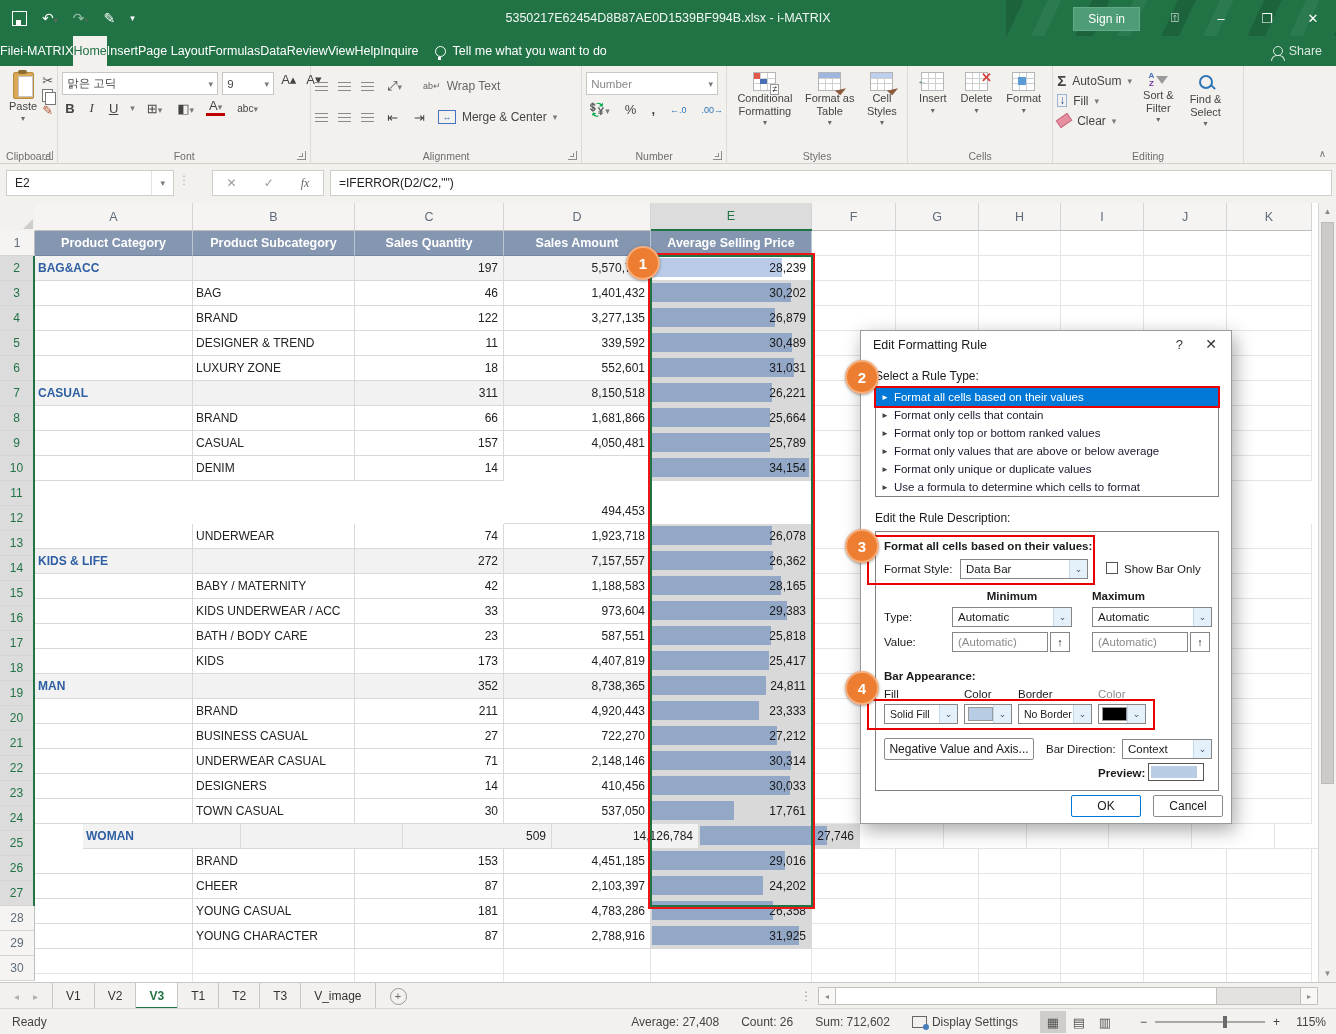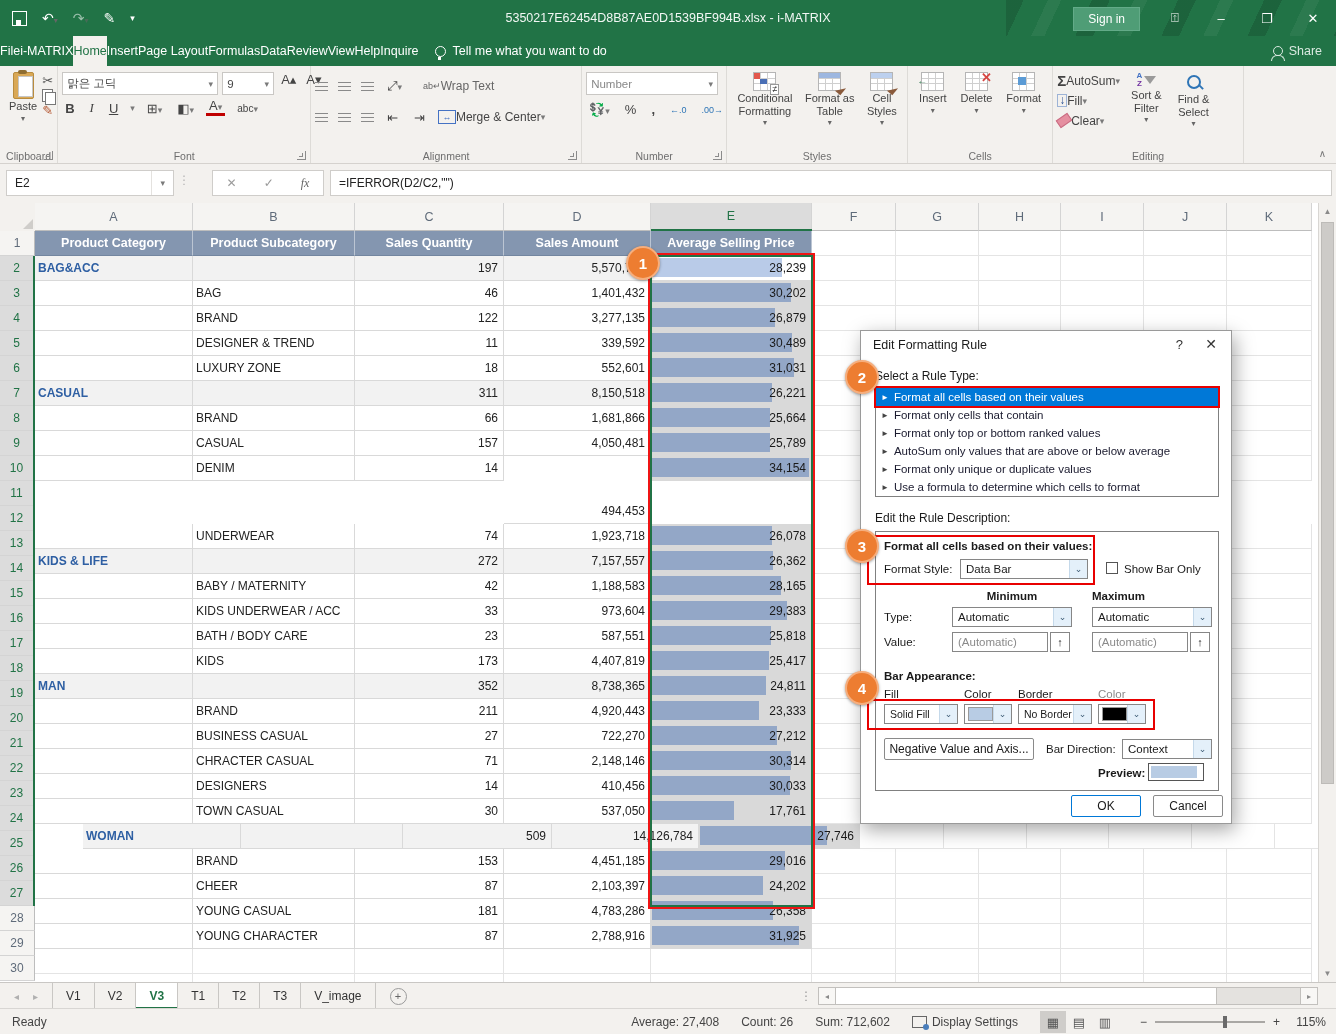--- a/index.html
+++ b/index.html
@@ -34,21 +34,21 @@
 
   
   .ribbon{position:absolute;left:0;top:66px;width:1336px;height:97px;background:#f3f1ee;border-bottom:1px solid #d5d2ce;display:flex;z-index:5}
   .rgroup{position:relative;border-right:1px solid #dddbd7;padding:3px 4px 15px;display:flex;align-items:flex-start}
   .rlabel{position:absolute;bottom:1px;left:0;right:0;text-align:center;font-size:10.5px;color:#6e6e6e}
   .launcher{position:absolute;right:4px;bottom:3px;width:8px;height:8px;border-right:1px solid #8b8b8b;border-bottom:1px solid #8b8b8b}
   .launcher::after{content:"";position:absolute;right:2px;bottom:2px;width:3px;height:3px;border-right:1px solid #8b8b8b;border-bottom:1px solid #8b8b8b}
   .bigbtn{display:flex;flex-direction:column;align-items:center;gap:1px;font-size:11px;color:#444;text-align:center;
           padding:3px 5px;line-height:1.15}
   .dd{font-size:8px;color:#666}
-  .srow{display:flex;align-items:center;height:24px;font-size:12px;color:#444}
+  .srow{display:flex;align-items:center;gap:6px;height:24px;font-size:12px;color:#444}
   .sbtn{font-size:13px;color:#555}
   .clipboard-ic{width:19px;height:25px;background:#d9a856;border:1px solid #b98c3e;border-radius:2px;position:relative}
   .clipboard-ic::before{content:"";position:absolute;left:4px;top:-3px;width:9px;height:4px;background:#8f6d30;border-radius:2px}
   .clipboard-ic::after{content:"";position:absolute;left:4px;top:3px;width:13px;height:19px;background:#fff;border:1px solid #c6c6c6}
   .copy-ic{width:9px;height:11px;border:1px solid #777;background:#fff;position:relative;display:inline-block}
   .copy-ic::after{content:"";position:absolute;left:2px;top:2px;width:9px;height:11px;border:1px solid #777;background:#fff}
   .brush-ic{color:#b3552f;font-size:13px}
   .fontbox{height:21px;background:#fff;border:1px solid #c9c7c4;display:flex;align-items:center;font-size:11.5px;color:#444;padding:0 4px;justify-content:space-between}
   .chev{color:#7a7a7a;font-size:9px}
   .fchar{font-size:13px;color:#444;padding:0 3px}
@@ -774,21 +774,21 @@
         </div>
         <div class="cell " style="width: 84px;"></div>
         <div class="cell " style="width: 83px;"></div>
         <div class="cell " style="width: 82px;"></div>
         <div class="cell " style="width: 83px;"></div>
         <div class="cell " style="width: 83px;"></div>
         <div class="cell " style="width: 85px;"></div>
       </div>
       <div class="row">
         <div class="cell tbl cat" style="width: 158px;"></div>
-        <div class="cell tbl txt" style="width: 162px;">CHRACTER CASUAL</div>
+        <div class="cell tbl txt" style="width: 162px;">UNDERWEAR CASUAL</div>
         <div class="cell tbl num" style="width: 149px;">71</div>
         <div class="cell tbl num" style="width: 147px;">2,148,146</div>
         <div class="cell tbl ecell" style="width: 161px;">
           <span class="ebar" style="width: 86.9817%;"></span>
           <span class="enum">30,314</span>
         </div>
         <div class="cell " style="width: 84px;"></div>
         <div class="cell " style="width: 83px;"></div>
         <div class="cell " style="width: 82px;"></div>
         <div class="cell " style="width: 83px;"></div>
@@ -1025,21 +1025,21 @@
       <div class="ritem">
         <span class="arr">►</span>
         <span>Format only cells that contain</span>
       </div>
       <div class="ritem">
         <span class="arr">►</span>
         <span>Format only top or bottom ranked values</span>
       </div>
       <div class="ritem">
         <span class="arr">►</span>
-        <span>AutoSum only values that are above or below average</span>
+        <span>Format only values that are above or below average</span>
       </div>
       <div class="ritem">
         <span class="arr">►</span>
         <span>Format only unique or duplicate values</span>
       </div>
       <div class="ritem">
         <span class="arr">►</span>
         <span>Use a formula to determine which cells to format</span>
       </div>
     </div>

